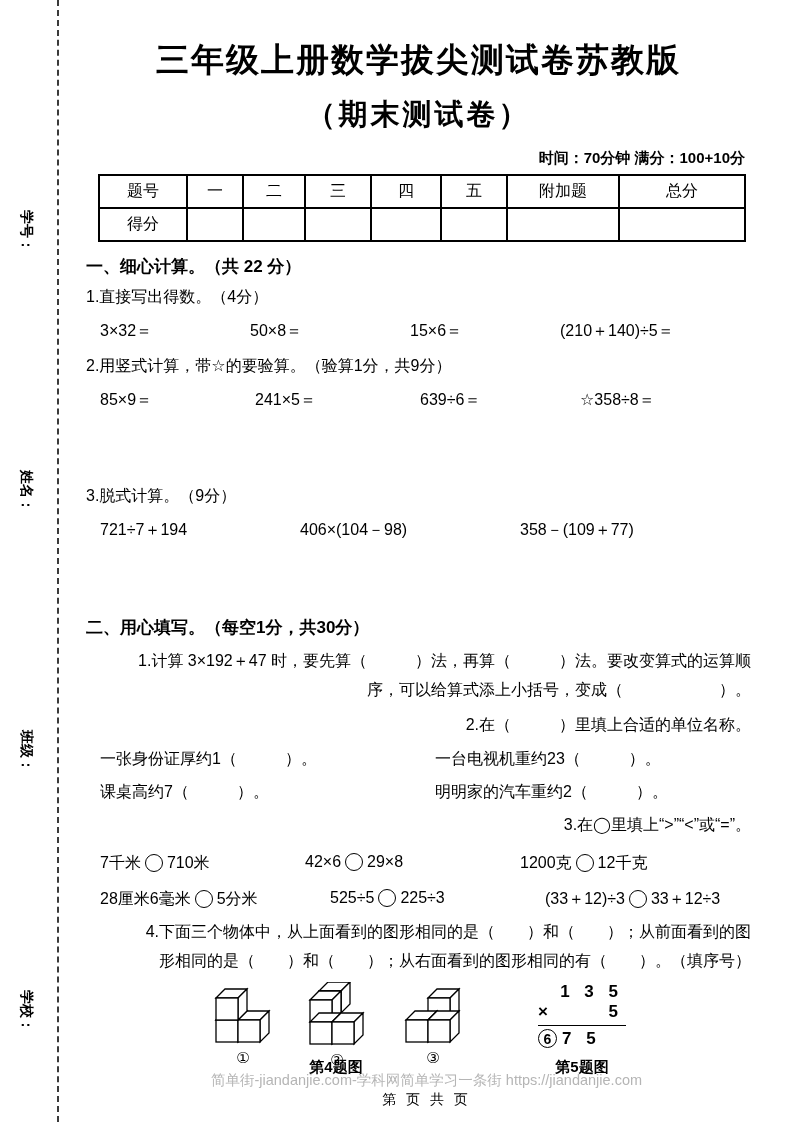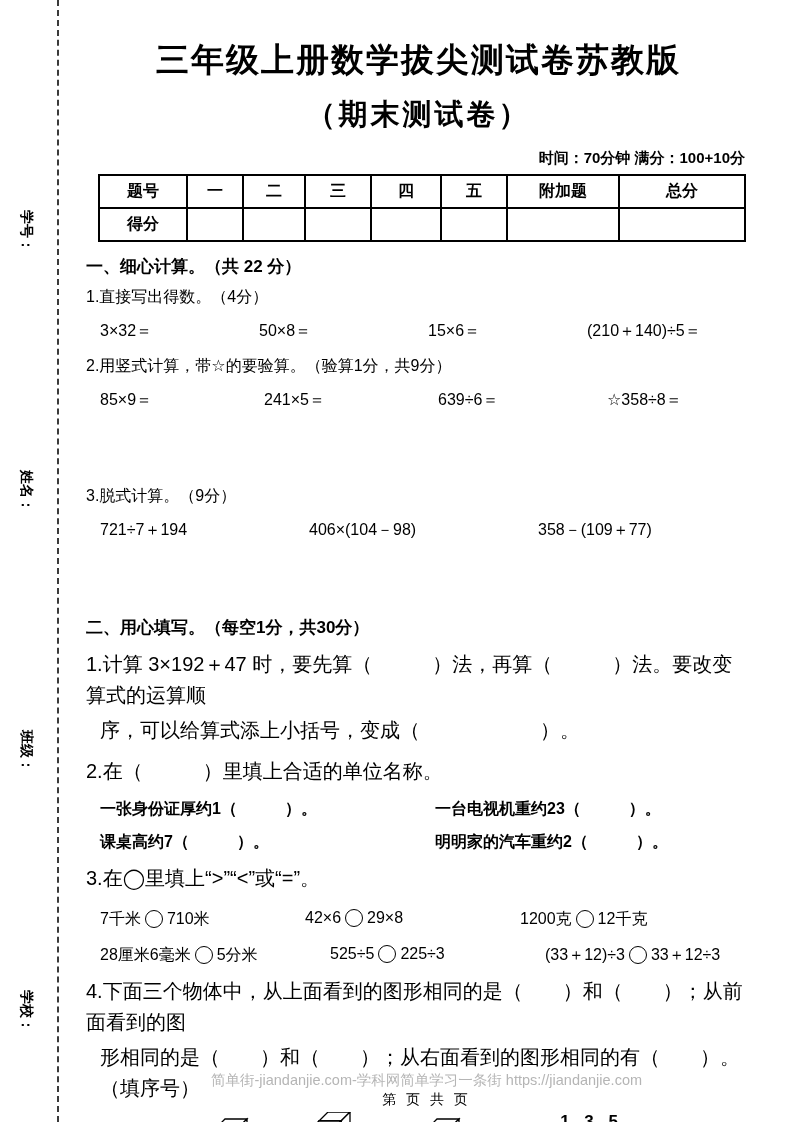--- a/index.html
+++ b/index.html
@@ -61,49 +61,47 @@
     width: 648px;
     margin-left: 12px;
     border-collapse: collapse;
     table-layout: fixed;
   }
   table.score-table td {
     border: 2px solid #000;
     height: 33px;
     text-align: center;
     font-size: 16px;
-    font-weight: 700;
+    font-weight: 400;
   }
   .sec-heading {
     font-size: 17px;
     font-weight: bold;
     margin-top: 13px;
   }
   .q-label { font-size: 16px; margin-top: 9px; }
   .expr-row {
     display: grid;
     padding-left: 14px;
     margin-top: 13px;
     font-size: 16px;
-    gap: 9px;
   }
   .g4a { grid-template-columns: 150px 160px 150px auto; }
   .g4b { grid-template-columns: 155px 165px 160px auto; }
   .g3a { grid-template-columns: 200px 220px auto; }
   .spacer70 { height: 66px; }
   .spacer64 { height: 62px; }
-  .q-text { font-size: 20px; margin-top: 10px; line-height: 1.55; }
+  .q-text { font-size: 16px; margin-top: 10px; line-height: 1.55; text-align: right; }
   .indent { padding-left: 14px; }
   .unit-row {
     display: grid;
     grid-template-columns: 335px auto;
     padding-left: 14px;
     margin-top: 12px;
     font-size: 16px;
-    font-weight: bold;
   }
   .cmp-row {
     display: grid;
     padding-left: 14px;
     margin-top: 15px;
     font-size: 16px;
   }
   .cmp1 { grid-template-columns: 205px 215px auto; }
   .cmp2 { grid-template-columns: 230px 215px auto; }
   .cmp-circle {

